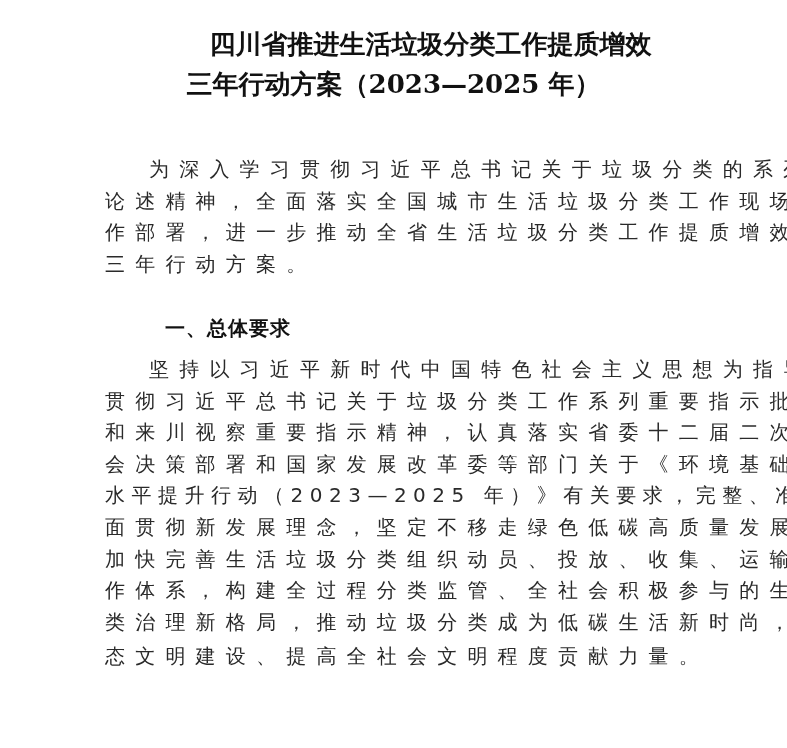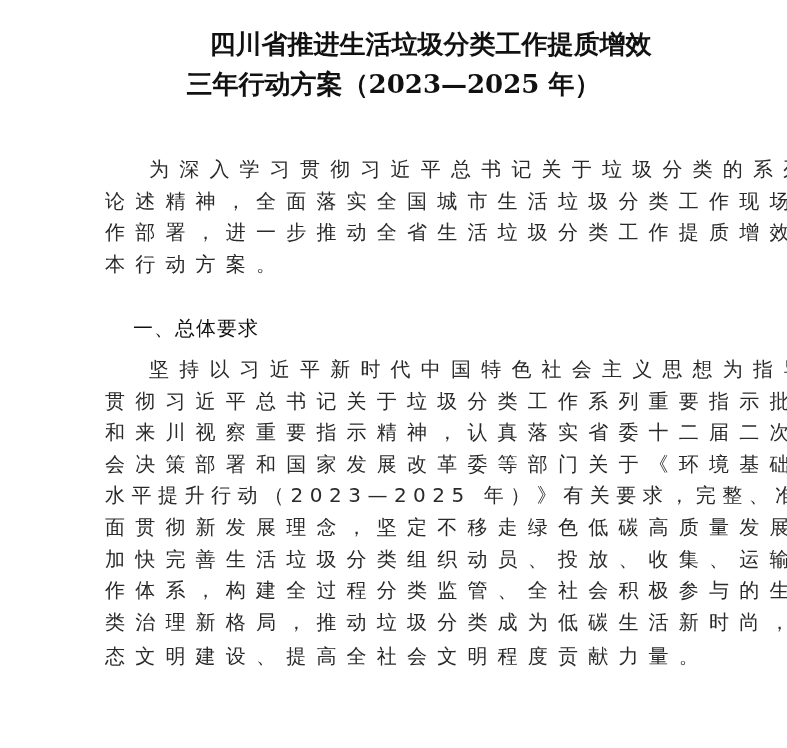--- a/index.html
+++ b/index.html
@@ -50,43 +50,43 @@
       line-height: 31.6px;
       white-space: nowrap;
       font-family: "DejaVu Sans", "Liberation Sans", sans-serif;
       font-weight: normal;
       color: #2a2a2a;
       letter-spacing: 10.2px;
     }
     .line.indent { padding-left: 44px; width: 541px; }
     .heading {
       position: absolute;
-      left: 28px;
+      left: 60px;
       font-size: 20px;
       line-height: 31.6px;
       font-family: "DejaVu Sans", "Liberation Sans", sans-serif;
-      font-weight: normal;
+      font-weight: bold;
       color: #111111;
       letter-spacing: 1px;
     }
     .last { letter-spacing: 10.2px; }
   </style>
 </head>
 <body>
 
 <div class="page">
 
   <div class="title l1">四川省推进生活垃圾分类工作提质增效</div>
   <div class="title l2">三年行动方案（2023—2025 年）</div>
 
   <div class="body-block" style="top:154px;">
     <div class="line indent" style="top:0px;">为深入学习贯彻习近平总书记关于垃圾分类的系列重要</div>
     <div class="line" style="top:31.6px;">论述精神，全面落实全国城市生活垃圾分类工作现场会有关工</div>
     <div class="line" style="top:63.2px;">作部署，进一步推动全省生活垃圾分类工作提质增效，特制定</div>
-    <div class="line" style="top:94.8px;">本行动方案。</div>
+    <div class="line" style="top:94.8px;">三年行动方案。</div>
   </div>
 
   <div class="body-block" style="top:313px;">
     <div class="heading" style="top:0px;">一、总体要求</div>
   </div>
 
   <div class="body-block" style="top:354px;">
     <div class="line indent" style="top:0px;">坚持以习近平新时代中国特色社会主义思想为指导，全面</div>
     <div class="line" style="top:31.6px;">贯彻习近平总书记关于垃圾分类工作系列重要指示批示精神</div>
     <div class="line" style="top:63.2px;">和来川视察重要指示精神，认真落实省委十二届二次、三次全</div>

